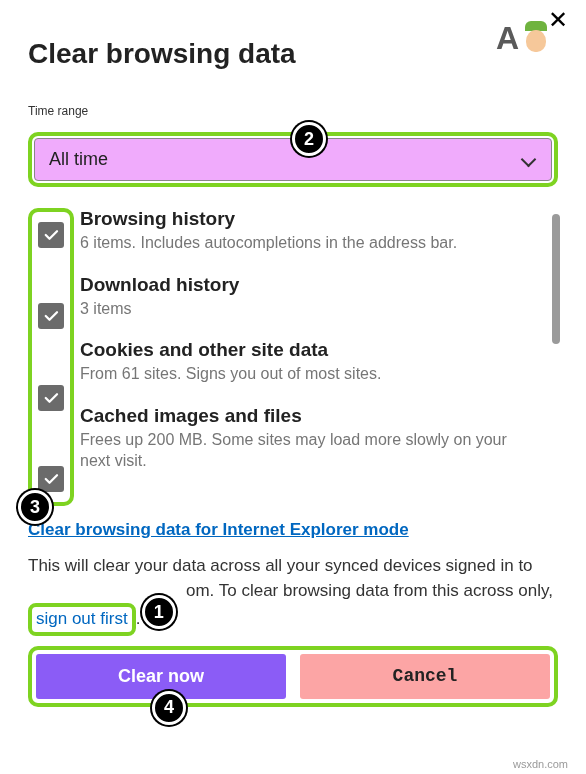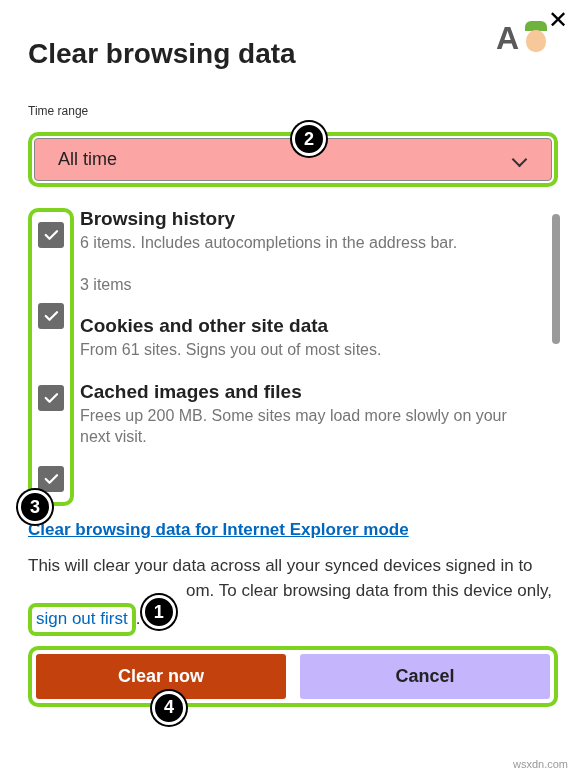--- a/index.html
+++ b/index.html
@@ -70,23 +70,23 @@
     border: 4px solid #7ed321;
     border-radius: 10px;
     padding: 2px;
     margin-bottom: 18px;
     position: relative;
   }
   .select {
     width: 100%;
     border: 1px solid #888;
     border-radius: 4px;
-    padding: 10px 23px;
+    padding: 10px 14px;
     font-size: 18px;
-    background: #fca5a5;
+    background: #f0abfc;
     display: flex;
     justify-content: space-between;
     align-items: center;
     cursor: pointer;
   }
   .chev {
     width: 16px; height: 16px; position: relative;
   }
   .chev::before {
     content:"";position:absolute;left:2px;top:2px;width:9px;height:9px;
@@ -139,22 +139,22 @@
   .signout-wrap{
     display:inline-block;border:4px solid #7ed321;border-radius:8px;
     padding:0 4px;position:relative;
   }
   .signout{color:#0067c0;cursor:pointer;font-size:17px;}
   .btn-row{
     border:4px solid #7ed321;border-radius:10px;padding:4px;
     display:flex;gap:14px;margin-top:6px;position:relative;
   }
   .btn{flex:1;text-align:center;padding:12px 0;font-size:18px;font-weight:600;cursor:pointer;border-radius:3px;}
-  .btn-primary{background:#c2410c;color:#fff;}
-  .btn-secondary{background:#c4b5fd;color:#222;}
+  .btn-primary{background:#8b5cf6;color:#fff;}
+  .btn-secondary{background:#fca5a5;color:#222;font-family:Liberation Mono, monospace;}
   .marker{
     position:absolute;width:34px;height:34px;border-radius:50%;
     background:#000;border:3px solid #fff;box-shadow:0 0 0 2px #000;
     color:#fff;font-weight:700;font-size:18px;
     display:flex;align-items:center;justify-content:center;
     z-index:50;pointer-events:none;
   }
   .attribution{
     position:absolute;bottom:4px;right:18px;font-size:11px;color:#9a9a9a;
   }
@@ -206,40 +206,41 @@
           </svg>
       </div>
     </div>
 
     <div class="items">
       <div class="item">
         <div class="item-title">Browsing history</div>
         <div class="item-desc">6 items. Includes autocompletions in the address bar.</div>
       </div>
       <div class="item">
+        <div class="item-title">Download history</div>
         <div class="item-desc">3 items</div>
       </div>
       <div class="item">
         <div class="item-title">Cookies and other site data</div>
         <div class="item-desc">From 61 sites. Signs you out of most sites.</div>
       </div>
       <div class="item">
         <div class="item-title">Cached images and files</div>
         <div class="item-desc">Frees up 200 MB. Some sites may load more slowly on your next visit.</div>
       </div>
     </div>
 
     <div class="scrollbar"></div>
     <div class="marker" style="bottom:-18px;left:-10px;">3</div>
   </div>
 
   <a class="link">Clear browsing data for Internet Explorer mode</a>
 
   <div class="para">
-    <span>This will clear your data across all your synced devices signed in to </span><span class="redact"></span><span>om. To clear browsing data from this device only, </span><span class="signout-wrap"><span class="signout">sign out first</span><div class="marker" style="top:-12px;right:-44px;">1</div></span><span>.</span>
+    <span>This will clear your data across all your synced devices signed in to </span><span class="redact"></span><span>om. To clear browsing data from this across only, </span><span class="signout-wrap"><span class="signout">sign out first</span><div class="marker" style="top:-12px;right:-44px;">1</div></span><span>.</span>
   </div>
 
   <div class="btn-row">
     <div class="btn btn-primary">Clear now</div>
     <div class="btn btn-secondary">Cancel</div>
     <div class="marker" style="bottom:-22px;left:120px;">4</div>
   </div>
 
   <div class="attribution">wsxdn.com</div>
 </div>

